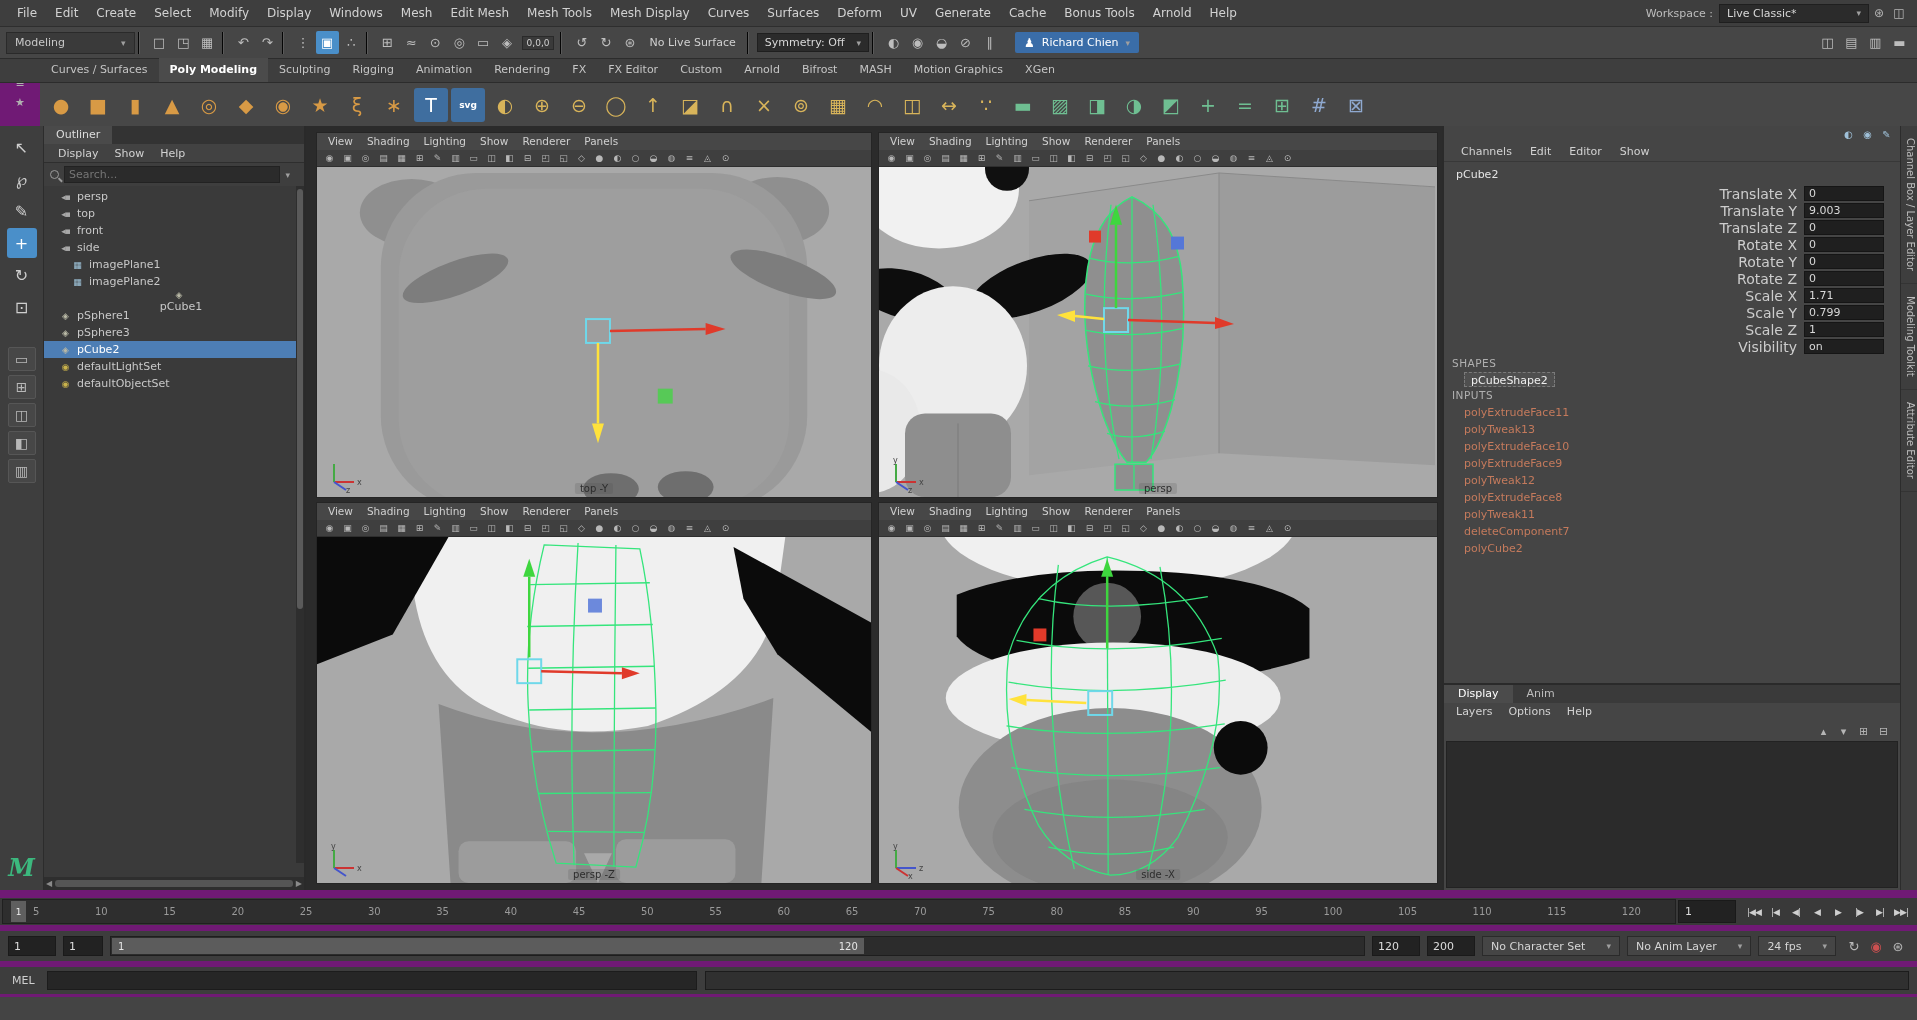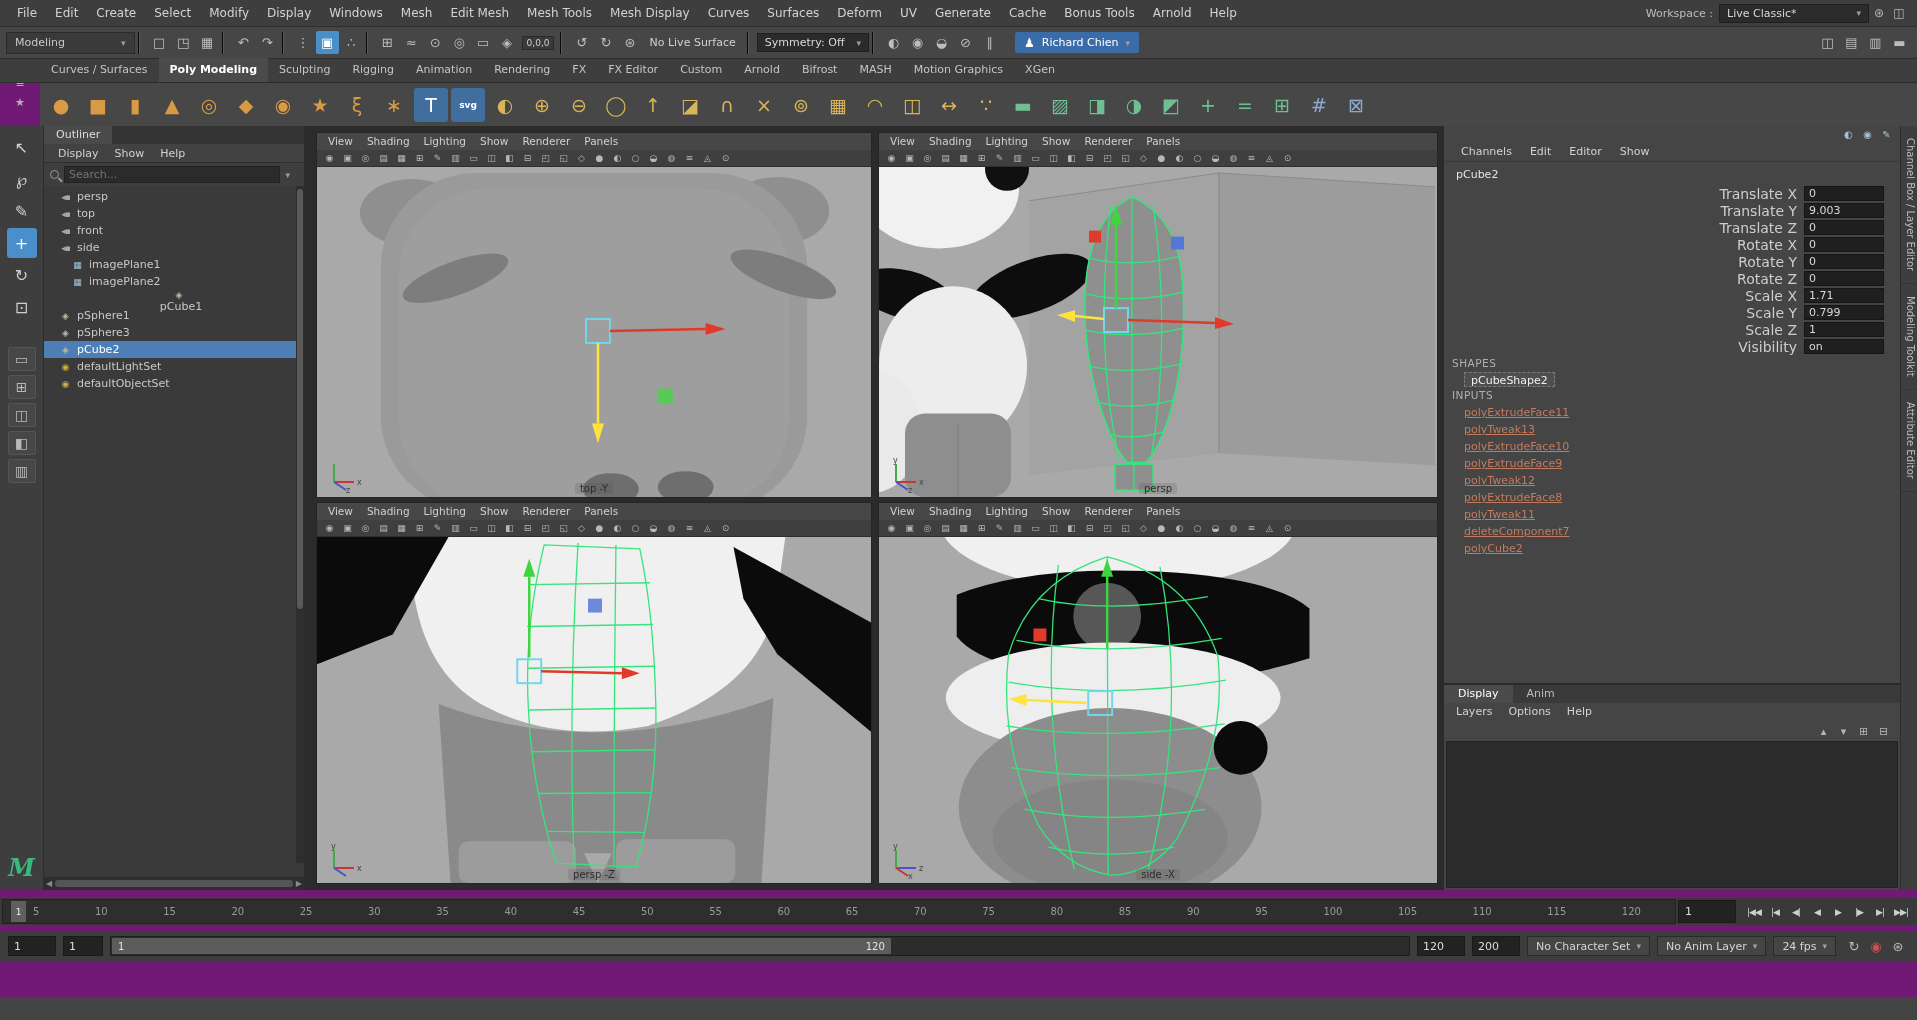--- a/index.html
+++ b/index.html
@@ -118,21 +118,21 @@
   .cb-menus{height:20px;display:flex;align-items:center;padding-left:8px;border-bottom:1px solid #383838;}
   .cb-menus .menu-item{font-size:11px;line-height:20px;padding:0 9px;}
   .cb-node{padding:6px 0 4px 12px;color:#e4e4e4;font-size:11px;}
   .cb-row{height: 17px;display:flex;align-items:center;justify-content:flex-end;padding-right:16px;}
   .cb-label{color:#cdcdcd;margin-right:7px;font-size:14px;}
   .cb-val{width:80px;height:15px;background:#1f1f1f;border:1px solid #151515;color:#d8d8d8;
           font-size:11px;padding:0 4px;line-height:14px;}
   .cb-header{height:17px;line-height:17px;padding-left:8px;color:#b0b0b0;font-size:10.5px;letter-spacing:0.5px;}
   .cb-shape{margin-left:20px;display:inline-block;background:#4f4f4f;border:1px dashed #7a7a7a;
             padding:0 6px;height:15px;line-height:15px;color:#eee;font-size:11px;}
-  .cb-input{height:17px;line-height:17px;padding-left:20px;color:#c47a5c;font-size:11px;text-decoration:underline;}
+  .cb-input{height:17px;line-height:17px;padding-left:20px;color:#c47a5c;font-size:11px;}
   .cb-fill{flex:1;}
 
   .layerpanel{height:207px;display:flex;flex-direction:column;border-top:2px solid #2a2a2a;background:#454545;}
   .lp-tabs{height:18px;display:flex;background:#3a3a3a;}
   .lp-tab{padding:0 14px;height:18px;line-height:18px;font-size:11px;color:#bdbdbd;}
   .lp-tab.active{background:#4b4b4b;color:#fff;}
   .lp-menus{height:18px;display:flex;align-items:center;padding-left:4px;}
   .lp-menus .menu-item{font-size:11px;line-height:18px;padding:0 8px;}
   .lp-iconrow{height:20px;display:flex;justify-content:flex-end;align-items:center;gap:3px;padding-right:8px;}
   .lp-iconrow .mini-icon{width:17px;height:16px;font-size:11px;}
@@ -160,21 +160,21 @@
 
   .rangeslider{position:absolute;left:0;top:931px;width:1917px;height:30px;background:#3d3d3d;
                display:flex;align-items:center;padding:0 8px;gap:7px;}
   .rs-field{background:#222;border:1px solid #1a1a1a;height:20px;min-width:48px;display:flex;
             align-items:center;padding:0 5px;font-size:11px;color:#ddd;}
   .rs-track{flex:1;height:20px;background:#2c2c2c;border:1px solid #1e1e1e;position:relative;}
   .rs-bar{position:absolute;left:1px;top:1px;bottom:1px;width:60%;background:#5c5c5c;
           display:flex;align-items:center;justify-content:space-between;padding:0 6px;
           font-size:10px;color:#e6e6e6;}
   .rs-dd{background:#454545;border:1px solid #2a2a2a;height:20px;display:flex;align-items:center;
-         gap:6px;padding:0 8px;font-size:11px;color:#d5d5d5;white-space:nowrap;}
+         gap:21px;padding:0 8px;font-size:11px;color:#d5d5d5;white-space:nowrap;}
   .rs-icon{width:22px;height:22px;display:flex;align-items:center;justify-content:center;font-size:13px;color:#b8b8b8;}
 
   .commandline{position:absolute;left:0;top:967px;width:1917px;height:27px;background:#3d3d3d;
                display:flex;align-items:center;padding:0 8px;gap:8px;}
   .mel-label{color:#cfcfcf;font-size:11px;padding:0 4px;}
   .mel-input{width:650px;height:19px;background:#262626;border:1px solid #1c1c1c;}
   .mel-output{flex:1;height:19px;background:#303030;border:1px solid #1c1c1c;}
 
   .helpline{position:absolute;left:0;top:997px;width:1917px;height:23px;background:#444;}
 </style>
@@ -946,16 +946,21 @@
       <span class="caret">▾</span>
     </div>
     <div style="display:flex;align-items:center;">
 
     <span class="rs-icon" style="color: rgb(184, 184, 184);">↻</span>
         <span class="rs-icon" style="color: rgb(204, 80, 80);">◉</span>
         <span class="rs-icon" style="color: rgb(184, 184, 184);">⊛</span>
       </div>
   </div>
 
+  <div class="commandline">
+    <span class="mel-label">MEL</span>
+    <div class="mel-input"></div>
+    <div class="mel-output"></div>
+  </div>
 
   <div class="helpline"></div>
 
 </div>
 
 </body></html>

